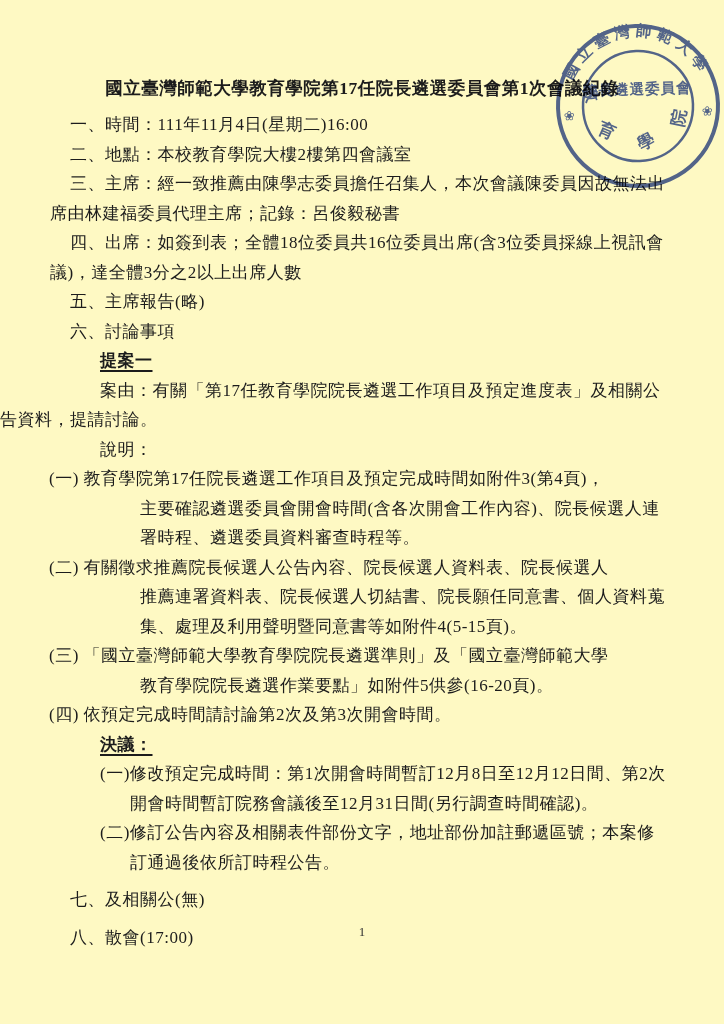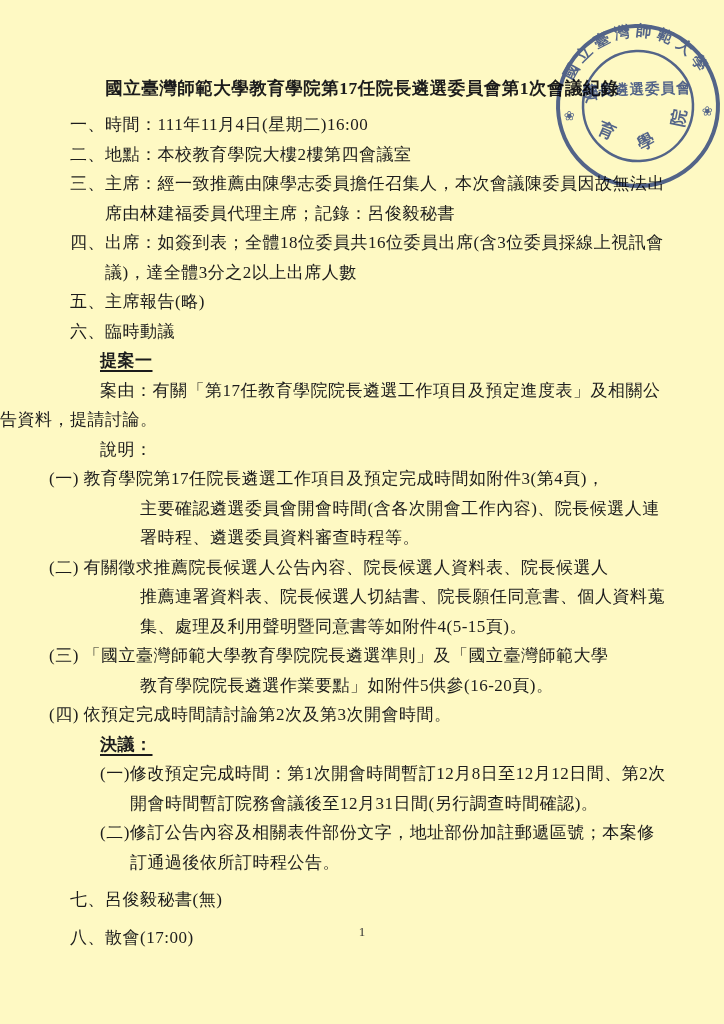--- a/index.html
+++ b/index.html
@@ -13,21 +13,21 @@
     position:absolute; top:76px; left:0; width:724px;
     text-align:center; font-size:17.5px; font-weight:bold;
     letter-spacing:0.5px; white-space:nowrap;
   }
   .doc-body { position:absolute; top:110px; left:0; width:724px; }
   .line {
     font-size:17px; line-height:29.5px; letter-spacing:0.5px;
     white-space:nowrap;
   }
   .main      { margin-left:70px; }
-  .main-cont { margin-left:105px; }
+  .main-cont { margin-left:50px; }
   .sub       { margin-left:100px; }
   .sub-cont  { }
   .num       { margin-left:49px; }
   .num-cont  { margin-left:140px; }
   .dec-cont  { margin-left:130px; }
   .heading   { font-weight:bold; text-decoration:underline;
                text-underline-offset:4px; text-decoration-thickness:1.5px; }
   .gap-lg    { margin-top:8px; }
   .page-number {
     position:absolute; top:924px; left:0; width:724px;
@@ -50,40 +50,40 @@
   <div class="doc-title">國立臺灣師範大學教育學院第17任院長遴選委員會第1次會議紀錄</div>
 
   <div class="doc-body">
       <div class="line main">一、時間：111年11月4日(星期二)16:00</div>
       <div class="line main">二、地點：本校教育學院大樓2樓第四會議室</div>
       <div class="line main">三、主席：經一致推薦由陳學志委員擔任召集人，本次會議陳委員因故無法出</div>
       <div class="line main-cont">席由林建福委員代理主席；記錄：呂俊毅秘書</div>
       <div class="line main">四、出席：如簽到表；全體18位委員共16位委員出席(含3位委員採線上視訊會</div>
       <div class="line main-cont">議)，達全體3分之2以上出席人數</div>
       <div class="line main">五、主席報告(略)</div>
-      <div class="line main">六、臨時動議</div>
+      <div class="line main">六、討論事項</div>
       <div class="line sub heading">提案一</div>
       <div class="line sub">案由：有關「第17任教育學院院長遴選工作項目及預定進度表」及相關公</div>
       <div class="line sub-cont">告資料，提請討論。</div>
       <div class="line sub">說明：</div>
       <div class="line num">(一) 教育學院第17任院長遴選工作項目及預定完成時間如附件3(第4頁)，</div>
       <div class="line num-cont">主要確認遴選委員會開會時間(含各次開會工作內容)、院長候選人連</div>
       <div class="line num-cont">署時程、遴選委員資料審查時程等。</div>
       <div class="line num">(二) 有關徵求推薦院長候選人公告內容、院長候選人資料表、院長候選人</div>
       <div class="line num-cont">推薦連署資料表、院長候選人切結書、院長願任同意書、個人資料蒐</div>
       <div class="line num-cont">集、處理及利用聲明暨同意書等如附件4(5-15頁)。</div>
       <div class="line num">(三) 「國立臺灣師範大學教育學院院長遴選準則」及「國立臺灣師範大學</div>
       <div class="line num-cont">教育學院院長遴選作業要點」如附件5供參(16-20頁)。</div>
       <div class="line num">(四) 依預定完成時間請討論第2次及第3次開會時間。</div>
       <div class="line sub heading">決議：</div>
       <div class="line sub">(一)修改預定完成時間：第1次開會時間暫訂12月8日至12月12日間、第2次</div>
       <div class="line dec-cont">開會時間暫訂院務會議後至12月31日間(另行調查時間確認)。</div>
       <div class="line sub">(二)修訂公告內容及相關表件部份文字，地址部份加註郵遞區號；本案修</div>
       <div class="line dec-cont">訂通過後依所訂時程公告。</div>
-      <div class="line main gap-lg">七、呂俊毅秘書(無)</div>
+      <div class="line main gap-lg">七、及相關公(無)</div>
       <div class="line main gap-lg">八、散會(17:00)</div>
     </div>
 
   <svg class="stamp" viewBox="-86 -86 172 172">
     <g transform="rotate(-2)">
       <circle r="80" fill="none" stroke="#3b51a8" stroke-width="4"></circle>
       <circle r="55" fill="none" stroke="#3b51a8" stroke-width="2.5"></circle>
       <defs>
         <path id="arcTop" d="M -65.8,-24 A 70,70 0 0 1 65.8,-24" fill="none"></path>
         <path id="arcBot" d="M -50,-5 A 50.3,50.3 0 0 0 50,-5" fill="none"></path>

